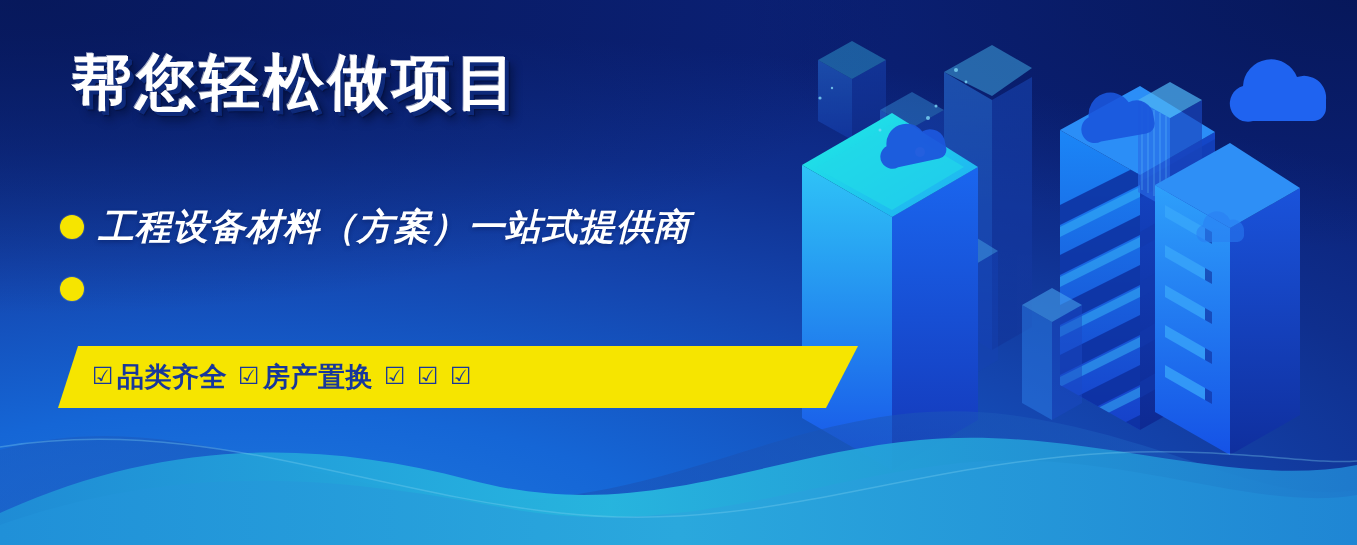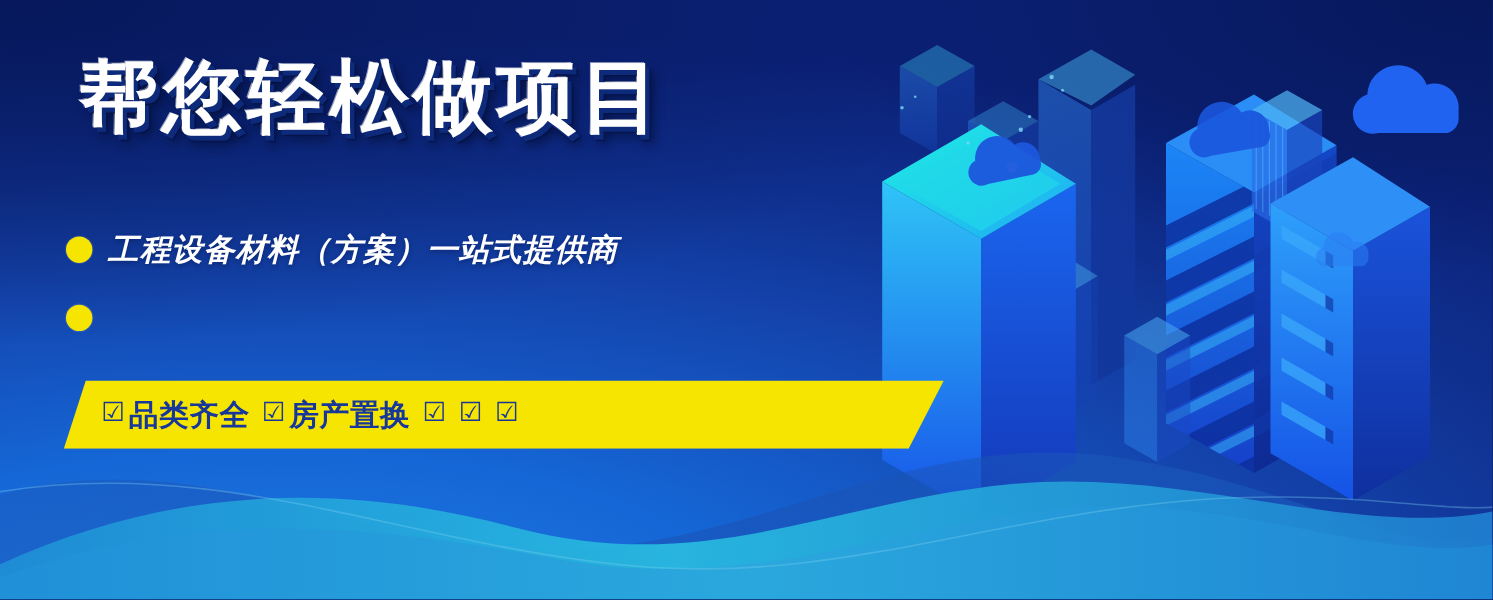--- a/index.html
+++ b/index.html
@@ -31,21 +31,21 @@
   
   .waves{position:absolute;left:0;bottom:0;width:1357px;height:150px;}
   .waves svg{display:block;width:100%;height:100%;}
 
   
   .content{position:absolute; left:0; top:0; width:900px; height:545px;}
 
   .headline{
     position:absolute;
     left:72px; top:53px;
-    font-size:72px;
+    font-size:60px;
     font-weight:bold;
     letter-spacing:4px;
     color:#ffffff;
     white-space:nowrap;
     line-height:1;
     text-shadow:
        3px 3px 0 #0e2a7a,
        4px 4px 0 #0e2a7a,
        5px 5px 1px rgba(5,18,66,.95),
        7px 8px 10px rgba(3,12,48,.75),
@@ -62,21 +62,21 @@
     height:62px;
   }
   .dot{
     width:24px;height:24px;border-radius:50%;
     background:#f6e500;
     flex:0 0 auto;
     margin-right:14px;
     box-shadow:0 0 0 1px rgba(255,255,255,.10);
   }
   .bullet-text{
-    font-size:28px;
+    font-size:36px;
     font-weight:bold;
     font-style:italic;
     color:#ffffff;
     white-space:nowrap;
     letter-spacing:1px;
     line-height:1;
     text-shadow:0 2px 4px rgba(6,22,80,.45);
   }
 
   

